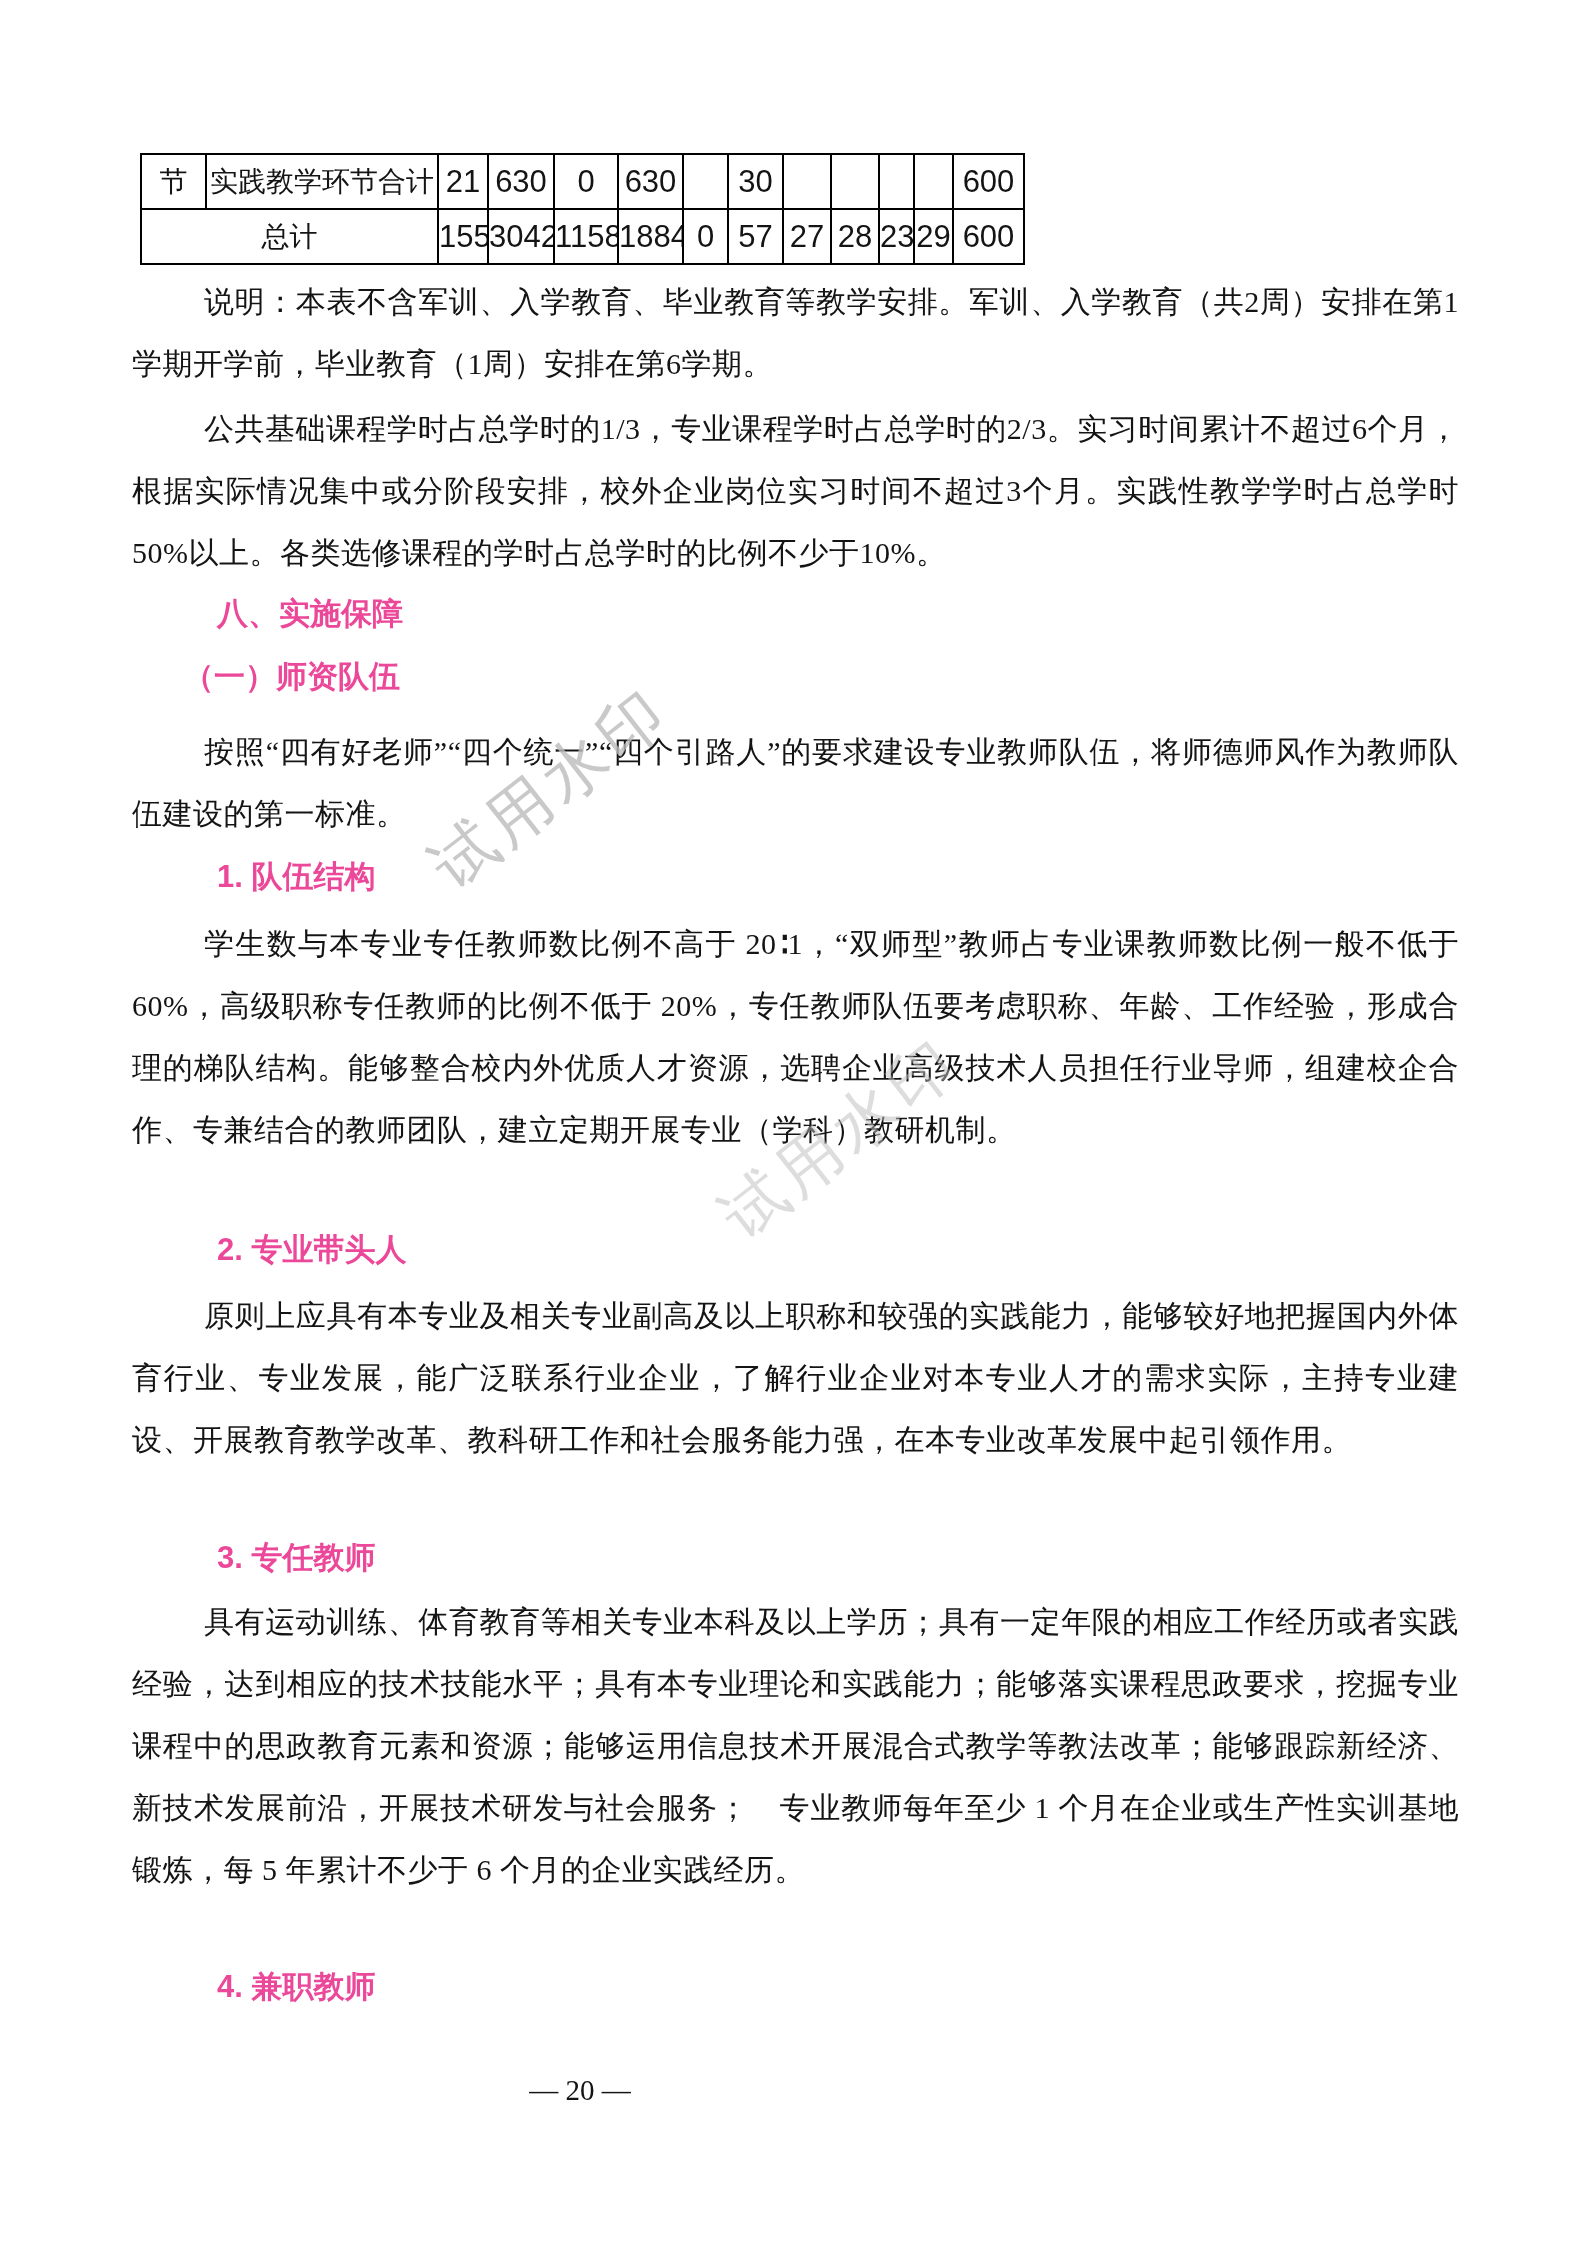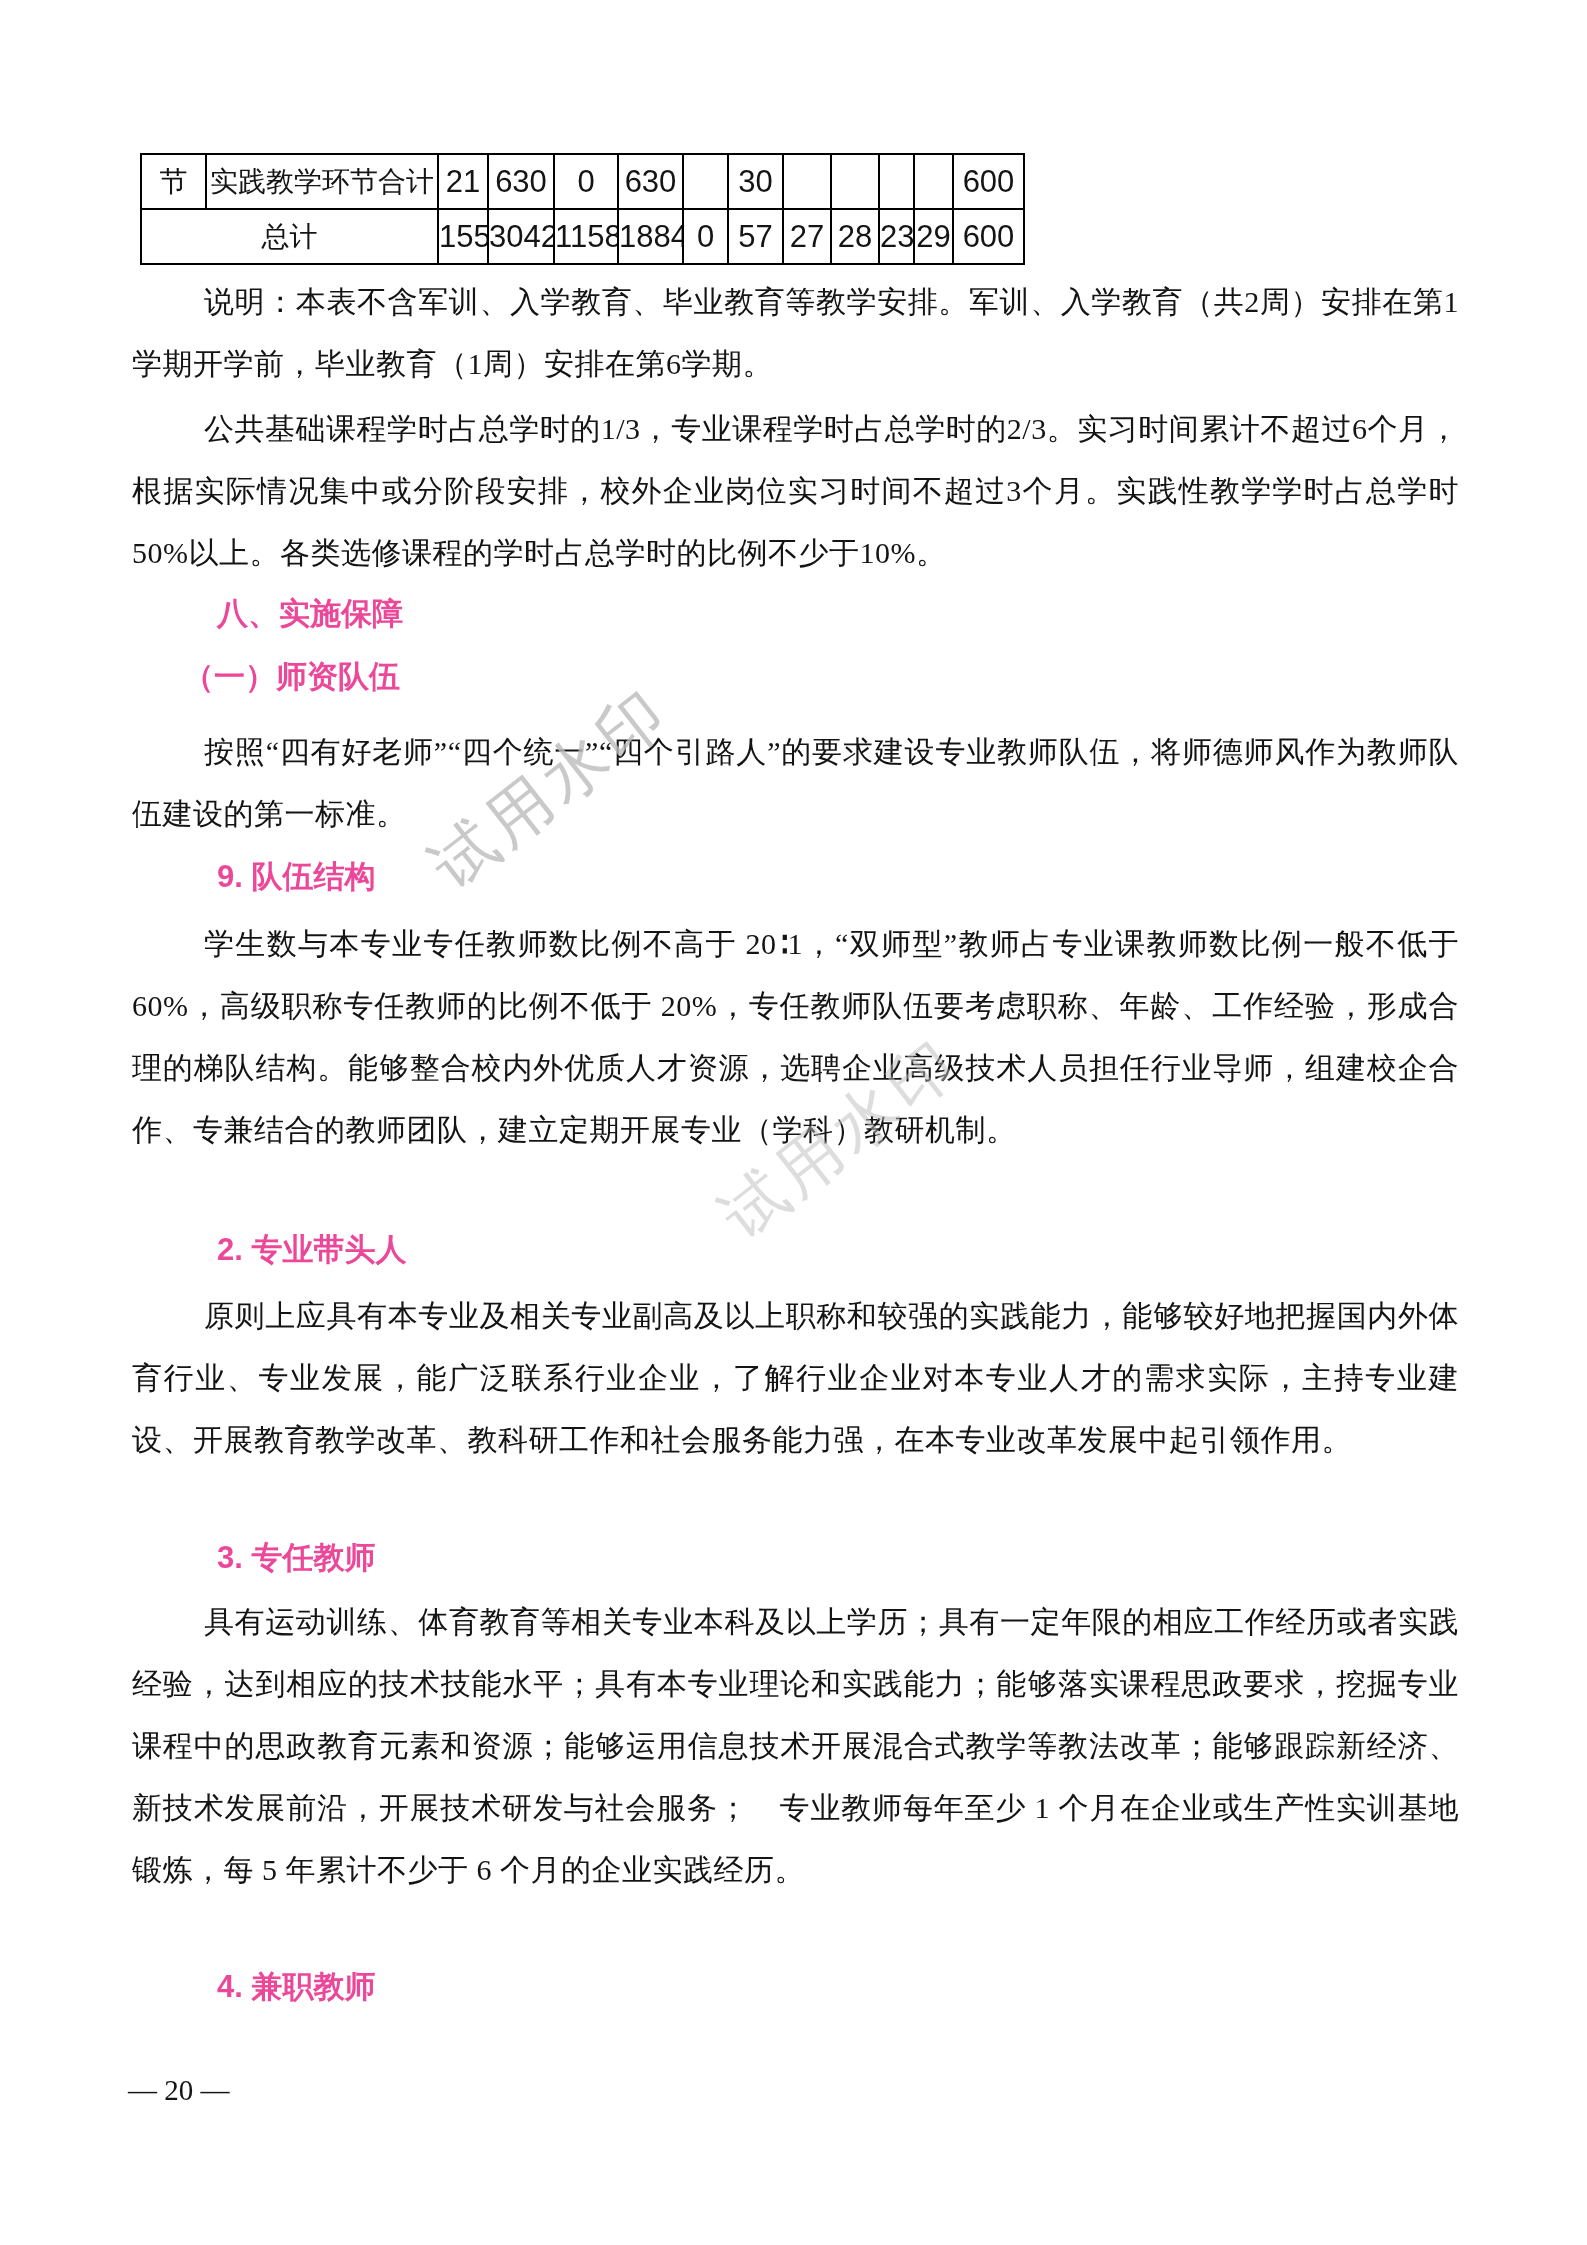--- a/index.html
+++ b/index.html
@@ -56,20 +56,21 @@
     white-space:nowrap;
     transform:rotate(-38deg);
     z-index:5;
     pointer-events:none;
   }
   .wm-1 { left:410px; top:745px; font-size:64px; letter-spacing:6px; opacity:0.80; }
   .wm-2 { left:700px; top:1095px; font-size:64px; letter-spacing:6px; opacity:0.50; }
   
   .pagenum {
     position:absolute; left:128px; top:2070px; width:904px;
+    text-align:center;
     font-size:29px; line-height:40px;
     margin:0;
   }
 </style>
 </head>
 <body>
 
 <div class="page">
 
   <table class="summary">
@@ -122,21 +123,21 @@
     </table>
 
   <p class="para" style="top:267px">说明：本表不含军训、入学教育、毕业教育等教学安排。军训、入学教育（共2周）安排在第1学期开学前，毕业教育（1周）安排在第6学期。</p>
   <p class="para" style="top:394px">公共基础课程学时占总学时的1/3，专业课程学时占总学时的2/3。实习时间累计不超过6个月，根据实际情况集中或分阶段安排，校外企业岗位实习时间不超过3个月。实践性教学学时占总学时50%以上。各类选修课程的学时占总学时的比例不少于10%。</p>
 
   <h2 class="heading" style="left:217px; top:592px">八、实施保障</h2>
   <h3 class="heading" style="left:183px; top:655px">（一）师资队伍</h3>
 
   <p class="para" style="top:717px">按照“四有好老师”“四个统一”“四个引路人”的要求建设专业教师队伍，将师德师风作为教师队伍建设的第一标准。</p>
 
-  <h4 class="heading" style="left:217px; top:855px">9. 队伍结构</h4>
+  <h4 class="heading" style="left:217px; top:855px">1. 队伍结构</h4>
   <p class="para" style="top:909px">学生数与本专业专任教师数比例不高于 20∶1，“双师型”教师占专业课教师数比例一般不低于 60%，高级职称专任教师的比例不低于 20%，专任教师队伍要考虑职称、年龄、工作经验，形成合理的梯队结构。能够整合校内外优质人才资源，选聘企业高级技术人员担任行业导师，组建校企合作、专兼结合的教师团队，建立定期开展专业（学科）教研机制。</p>
 
   <h4 class="heading" style="left:217px; top:1228px">2. 专业带头人</h4>
   <p class="para" style="top:1281px">原则上应具有本专业及相关专业副高及以上职称和较强的实践能力，能够较好地把握国内外体育行业、专业发展，能广泛联系行业企业，了解行业企业对本专业人才的需求实际，主持专业建设、开展教育教学改革、教科研工作和社会服务能力强，在本专业改革发展中起引领作用。</p>
 
   <h4 class="heading" style="left:217px; top:1536px">3. 专任教师</h4>
   <p class="para" style="top:1587px">具有运动训练、体育教育等相关专业本科及以上学历；具有一定年限的相应工作经历或者实践经验，达到相应的技术技能水平；具有本专业理论和实践能力；能够落实课程思政要求，挖掘专业课程中的思政教育元素和资源；能够运用信息技术开展混合式教学等教法改革；能够跟踪新经济、新技术发展前沿，开展技术研发与社会服务；　专业教师每年至少 1 个月在企业或生产性实训基地锻炼，每 5 年累计不少于 6 个月的企业实践经历。</p>
 
   <h4 class="heading" style="left:217px; top:1965px">4. 兼职教师</h4>
 

